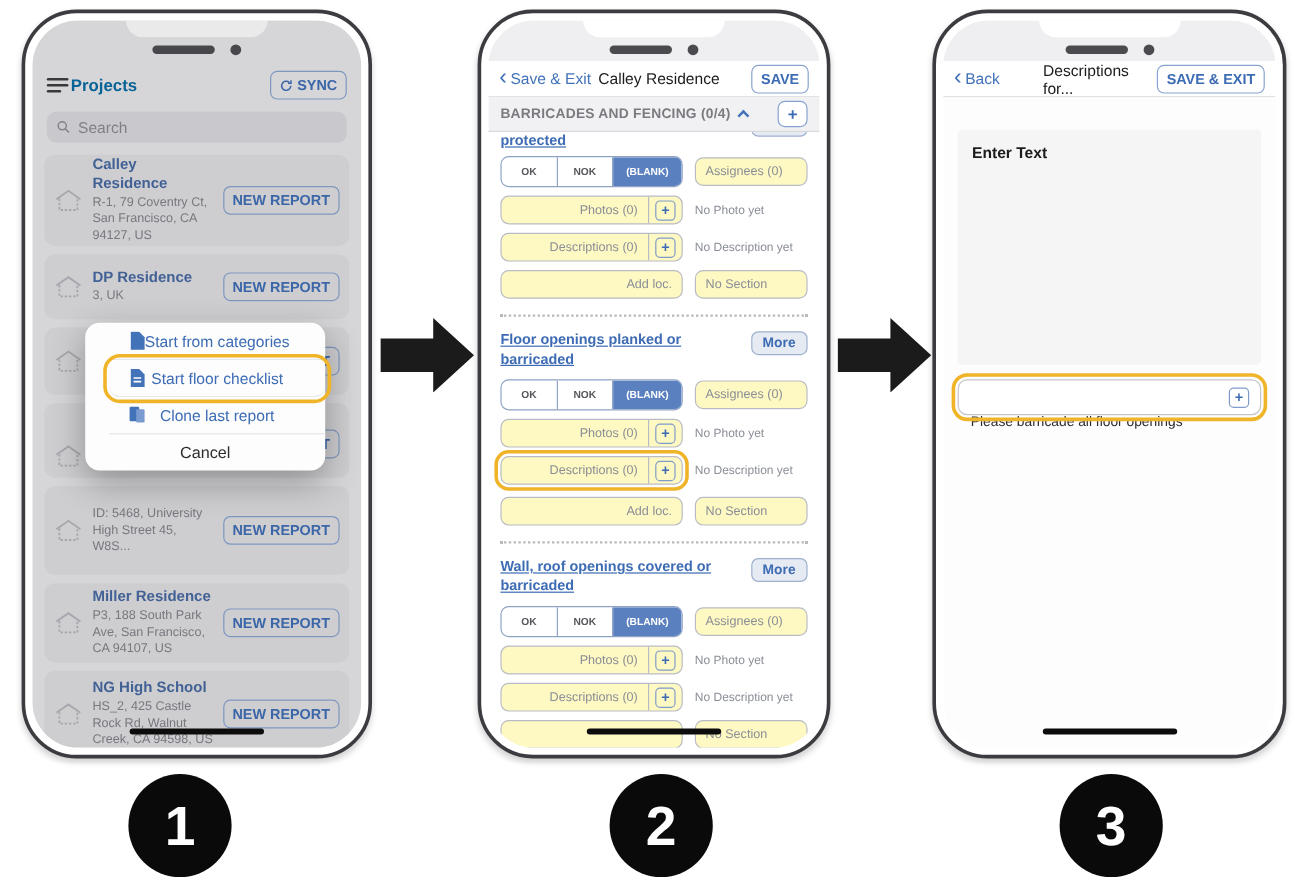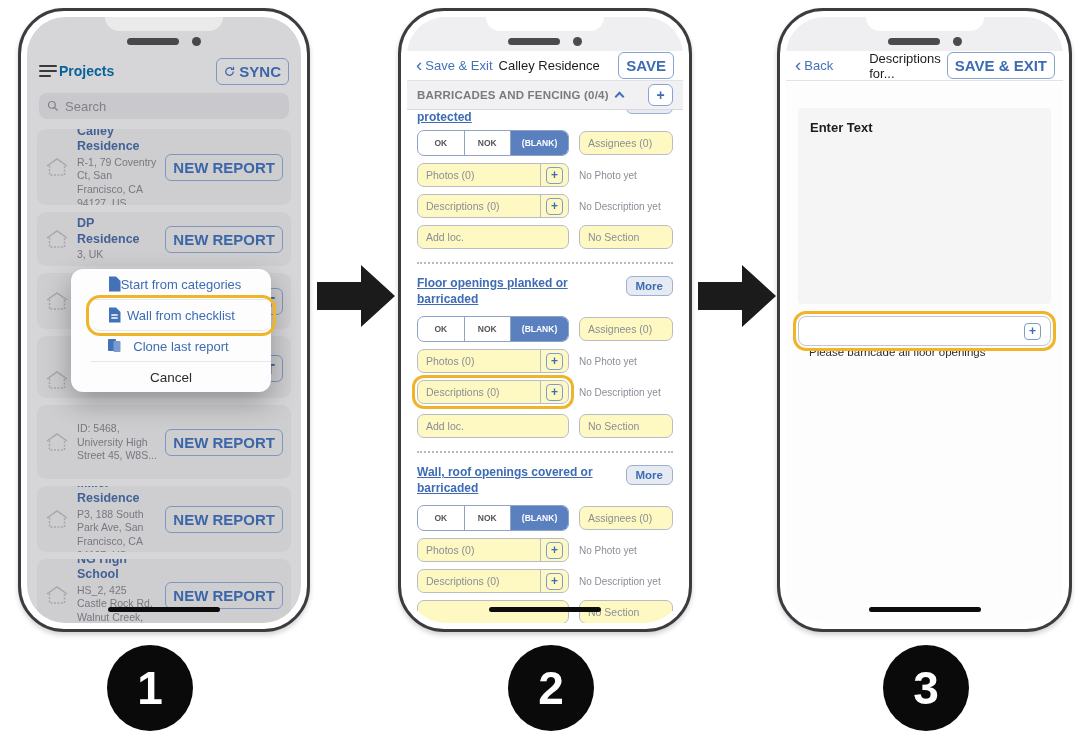--- a/index.html
+++ b/index.html
@@ -16,21 +16,21 @@
 
   .statusbar { position:absolute; top:0; left:0; right:0; height:34px; background:#EFEFF1; z-index:1; }
   .notch-tab { position:absolute; top:0; left:50%; transform:translateX(-50%); width:118px; height:14px;
                background:#fff; border-radius:0 0 14px 14px; }
   .speaker-row { position:absolute; top:20px; left:0; right:0; display:flex; justify-content:center; align-items:center; gap:13px; }
   .speaker { width:52px; height:7px; border-radius:4px; background:#4b4b4f; }
   .camera  { width:9px; height:9px; border-radius:50%; background:#4b4b4f; }
   .home-indicator { position:absolute; bottom:11px; left:50%; transform:translateX(-50%); width:112px; height:5px;
                     border-radius:3px; background:#0c0c0c; z-index:40; }
   .outline-btn { border:1.5px solid #87a3cf; border-radius:6px; background:transparent; color:#3d6cb4;
-                 font-weight:700; font-size:15px; padding:4px 7px; white-space:nowrap;
+                 font-weight:700; font-size:12px; padding:4px 7px; white-space:nowrap;
                  display:inline-flex; align-items:center; gap:4px; font-family:inherit; }
   .hl { outline:3px solid #F0B429; outline-offset:2px; border-radius:6px; }
 
   
   .p1-screen { background:#E9E9EB; }
   .p1-header { position:absolute; top:40px; left:0; right:0; height:28px; display:flex; align-items:center; padding:0 12px; z-index:2; }
   .hamburger { width:20px; display:flex; flex-direction:column; gap:3px; }
   .hamburger span { height:2.2px; background:#3a3a3e; border-radius:1px; }
   .hamburger span:nth-child(1){ width:18px; } .hamburger span:nth-child(2){ width:18px; } .hamburger span:nth-child(3){ width:12px; }
   .p1-title { flex:1; text-align:left; font-size:14px; font-weight:600; color:#0369a1; }
@@ -73,21 +73,21 @@
   .row2 { display:flex; gap:10px; align-items:center; margin-bottom:7px; }
   .seg { display:flex; width:152px; min-width:152px; height:26px; border:1.5px solid #8fa3c4; border-radius:7px; overflow:hidden; background:#fff; }
   .seg-cell { display:flex; align-items:center; justify-content:center; font-size:8.5px; font-weight:700; color:#55555a;
               border-right:1.5px solid #8fa3c4; flex:1; }
   .seg-cell:last-child { border-right:none; }
   .seg-cell.sel { background:#5B80BF; color:#fff; flex:1.25; }
   .field { border:1.5px solid #b9bcc4; border-radius:7px; height:24px; display:flex; align-items:center;
            color:#8a8e96; font-size:10.5px; background:#fef9c3; }
   .f-grow { flex:1; padding:0 8px; }
   .f-w { width:152px; min-width:152px; }
-  .field-label { flex:1; padding:0 8px; white-space:nowrap; overflow:hidden; }
+  .field-label { flex:1; padding:0 8px; white-space:nowrap; overflow:hidden;text-align:right; }
   .plus-sep { width:1.5px; align-self:stretch; background:#b9bcc4; }
   .plus-box { margin:0 5px; width:17px; height:17px; border:1.5px solid #7f9cc9; border-radius:4px; color:#3d6cb4;
               display:flex; align-items:center; justify-content:center; font-size:12px; font-weight:700; flex:none; }
   .side-note { color:#8a8e96; font-size:10px; }
   .dash-div { border-top:2px dotted #b9b9be; margin:13px 0 2px; }
 
   
   .p3-body { position:absolute; top:65px; left:0; right:0; bottom:0; background:#fdfdfe; z-index:2; }
   .enter-panel { margin:26px 12px 0; height:196px; background:#F5F5F6; border-radius:4px; padding:12px; }
   .enter-label { color:#1c1c1e; font-weight:700; font-size:13px; }
@@ -235,21 +235,21 @@
           <svg class="m-icon" width="15" height="16" viewBox="0 0 14 16">
               <path d="M1.5 0.5h7l4.5 4.5v10.5h-11.5z" fill="#4272b8"></path>
             </svg>
           <span>Start from categories</span>
         </div>
         <div class="modal-item hl">
           <svg class="m-icon" width="15" height="16" viewBox="0 0 14 16">
               <path d="M1.5 0.5h7l4.5 4.5v10.5h-11.5z" fill="#4272b8"></path>
               <path d="M3.8 8h6.4M3.8 11h6.4" stroke="#fff" stroke-width="1.3"></path>
             </svg>
-          <span>Wall from checklist</span>
+          <span>Start floor checklist</span>
         </div>
         <div class="modal-item">
           <svg class="m-icon" width="15" height="15" viewBox="0 0 15 15">
               <rect x="1" y="1" width="8" height="12" rx="1" fill="#4272b8"></rect>
               <rect x="6.5" y="3" width="7" height="11" rx="1" fill="#7b9bd0"></rect>
             </svg>
           <span>Clone last report</span>
         </div>
         <div class="modal-cancel">Cancel</div>
       </div>

